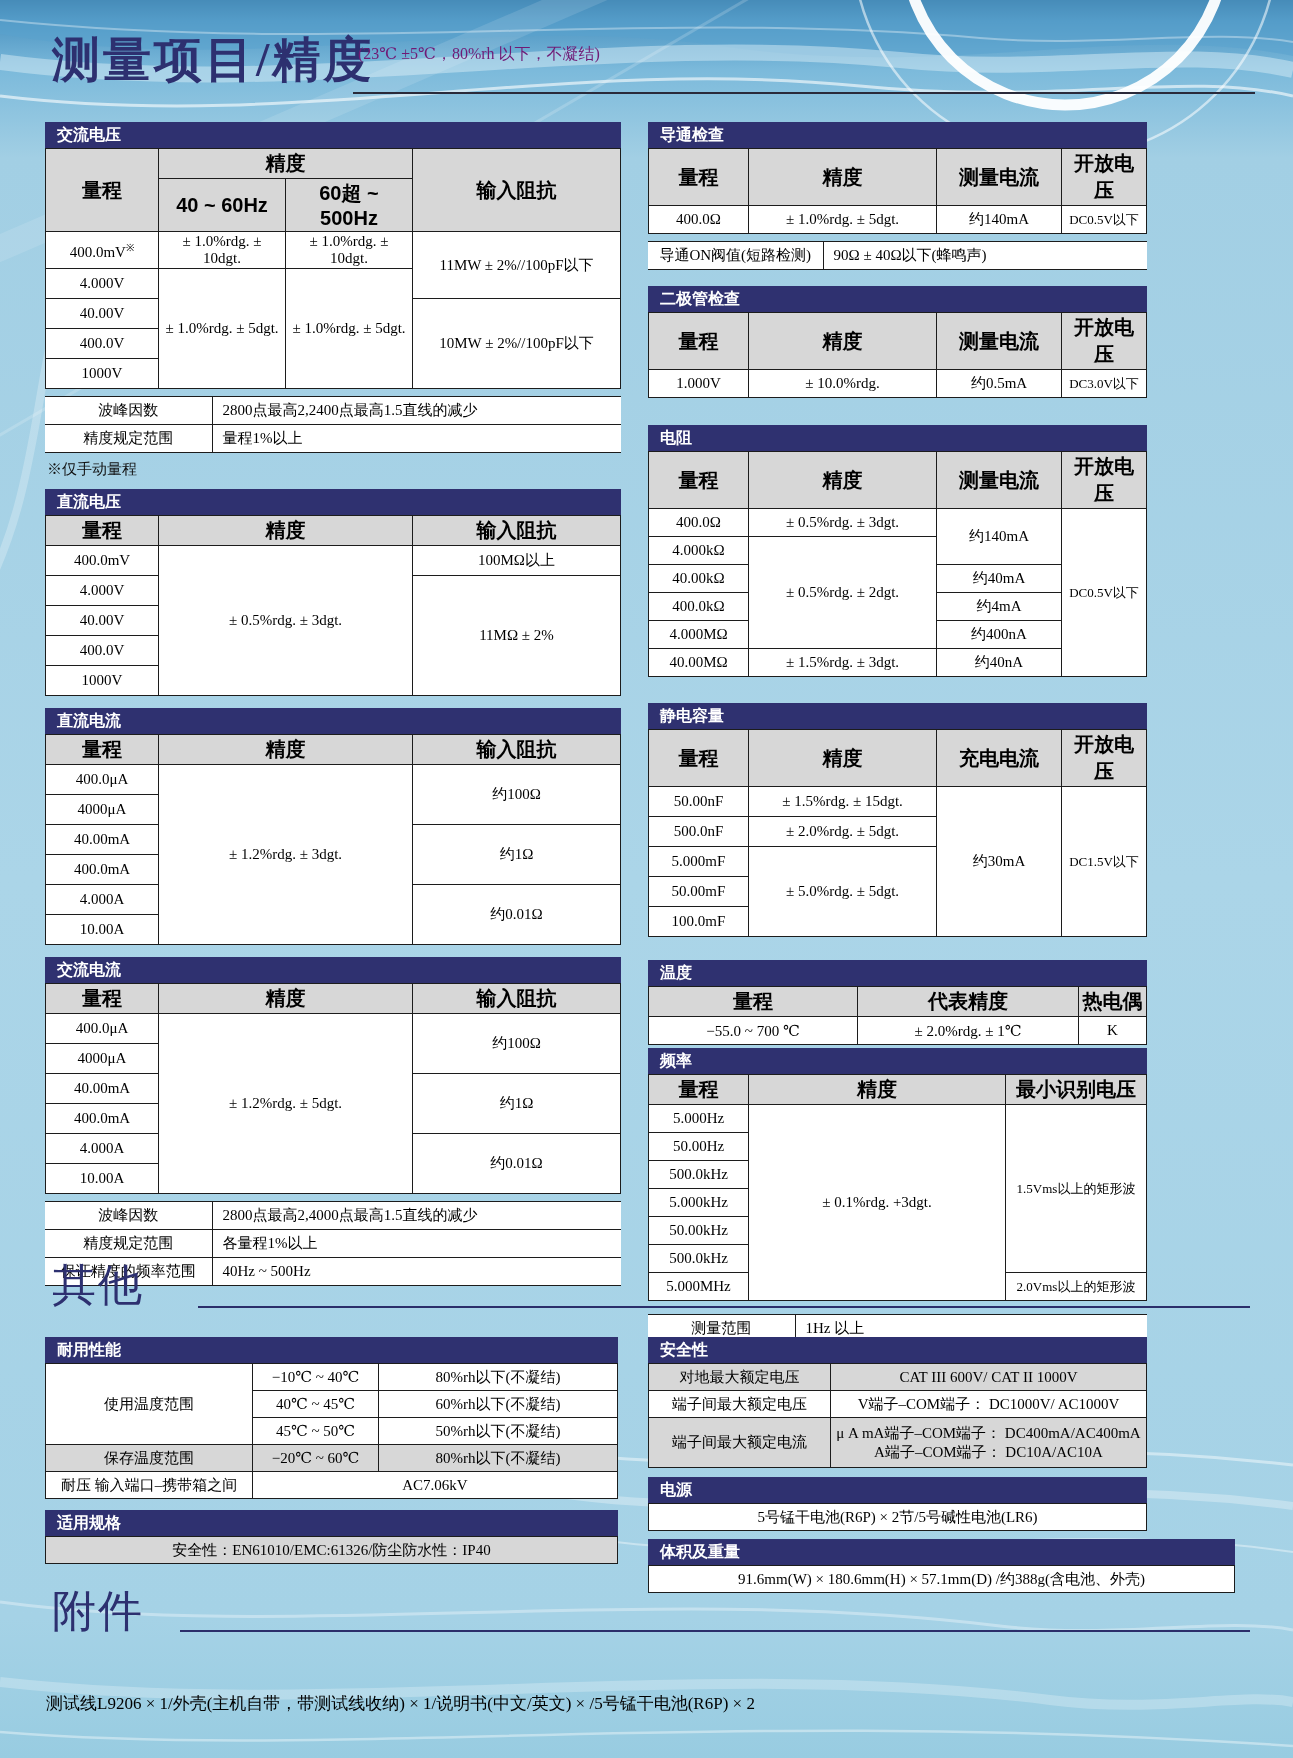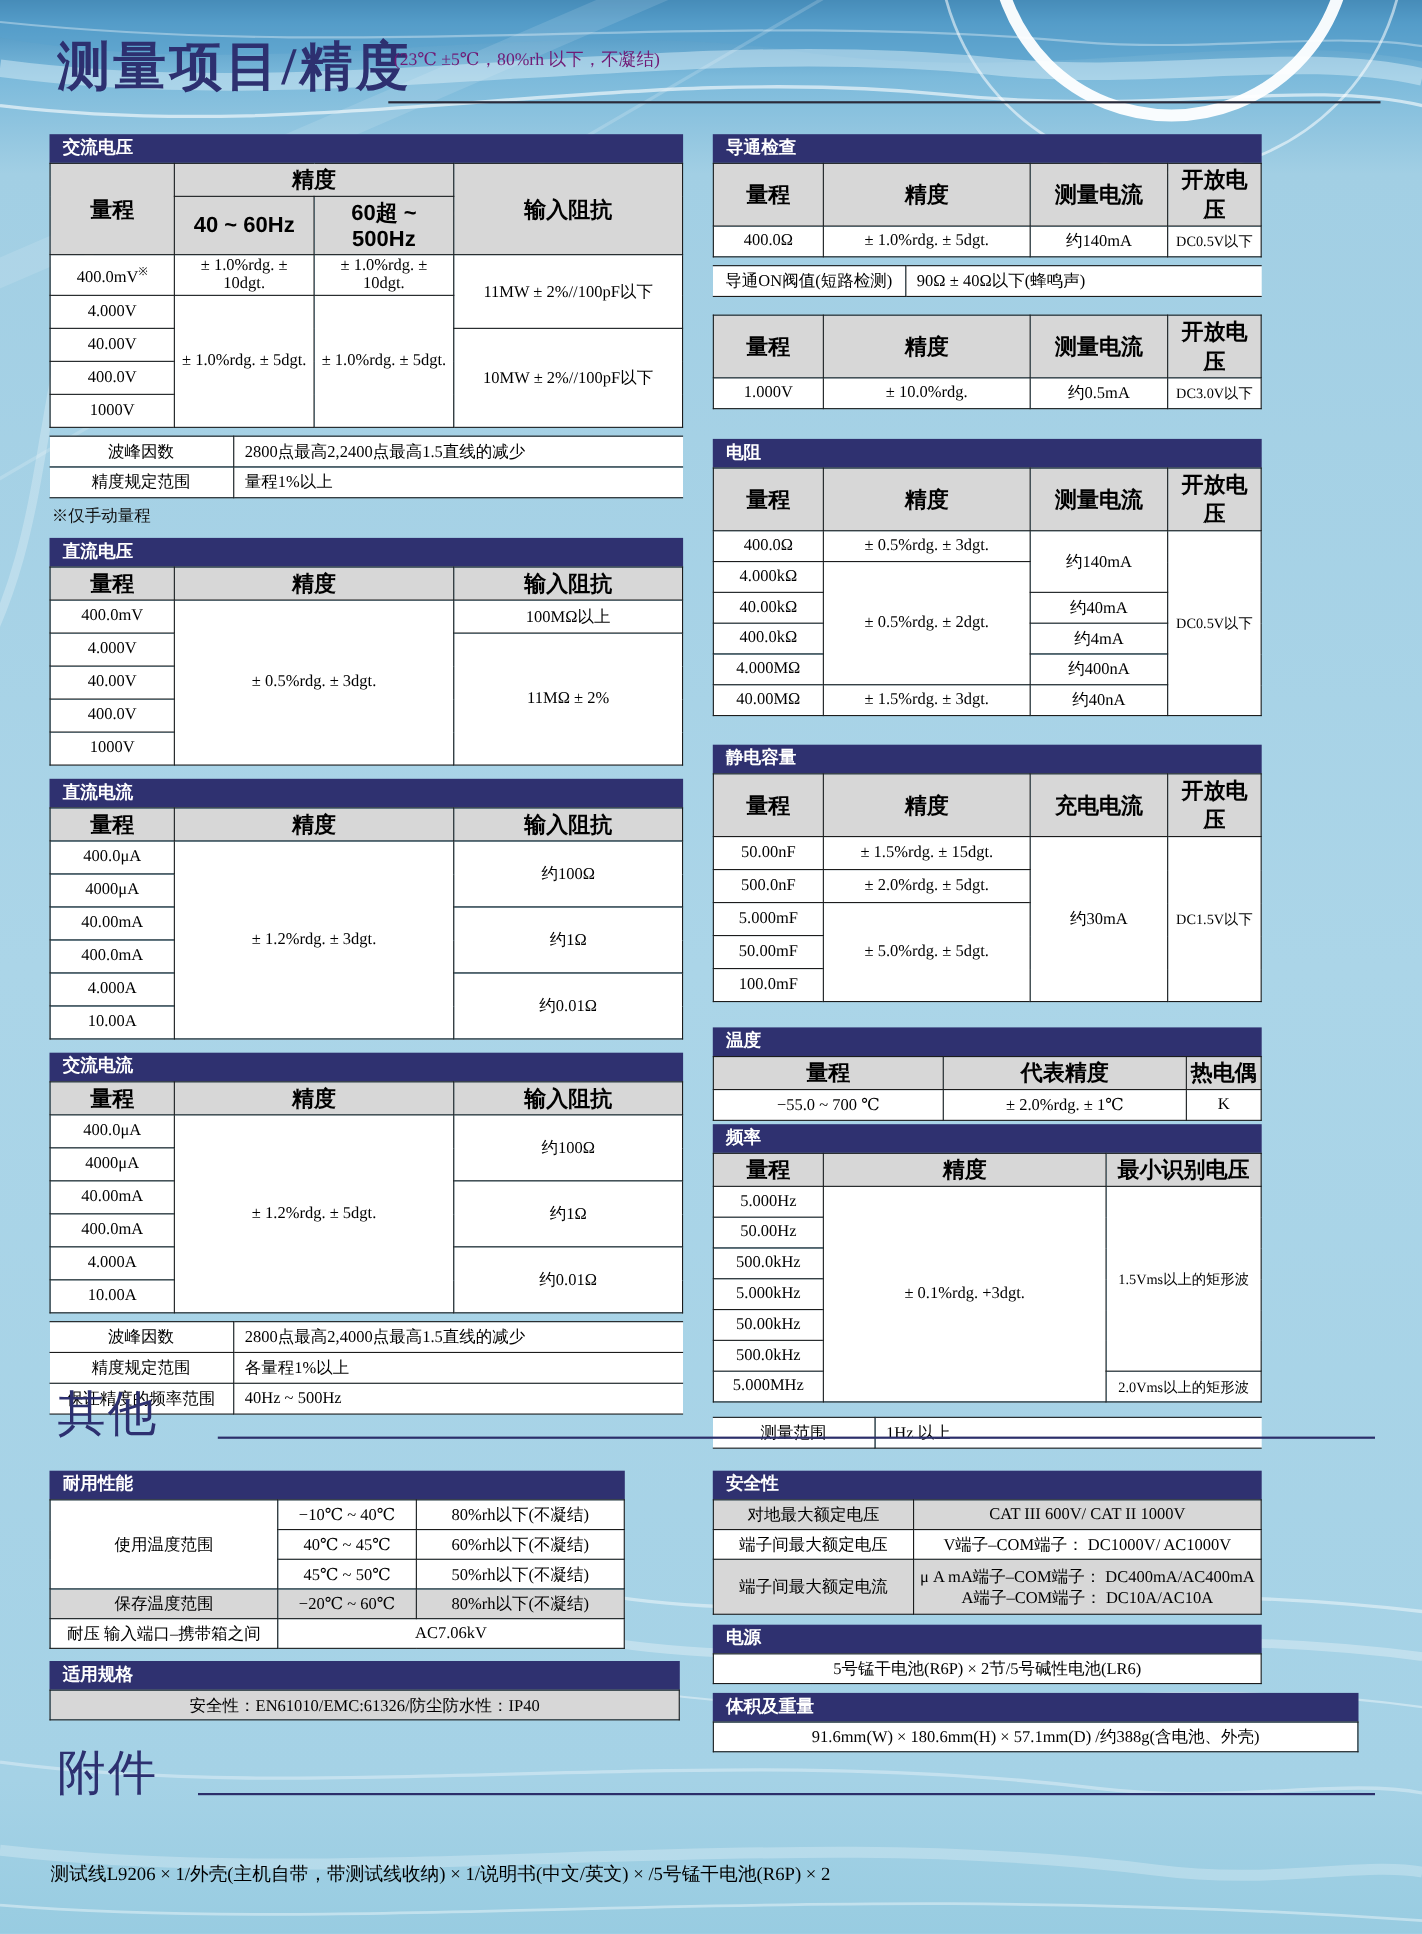--- a/index.html
+++ b/index.html
@@ -311,20 +311,21 @@
       <tbody>
         <tr>
           <td>导通ON阀值(短路检测)</td>
           <td class="val">90Ω ± 40Ω以下(蜂鸣声)</td>
         </tr>
       </tbody>
     </table>
   </section>
 
   <section style="margin-top:16px">
+    <div class="bar">二极管检查</div>
     <table class="h28">
       <colgroup>
           <col style="width:100px">
           <col style="width:188px">
           <col style="width:125px">
           <col>
         </colgroup>
       <tbody>
         <tr class="hd">
           <td>量程</td>
@@ -503,21 +504,21 @@
           <td class="val">1Hz 以上</td>
         </tr>
       </tbody>
     </table>
   </section>
 </div>
 
 <div class="sec-title" style="left:52px;top:1256px">其他</div>
 <div class="hline" style="left:198px;top:1306px;width:1052px"></div>
 
-<div class="col" style="left:45px;top:1337px;width:523px">
+<div class="col" style="left:45px;top:1337px;width:573px">
   <div class="bar">耐用性能</div>
   <table class="h27">
     <colgroup>
         <col style="width:207px">
         <col style="width:126px">
         <col>
       </colgroup>
     <tbody>
       <tr>
         <td rowspan="3">使用温度范围</td>

